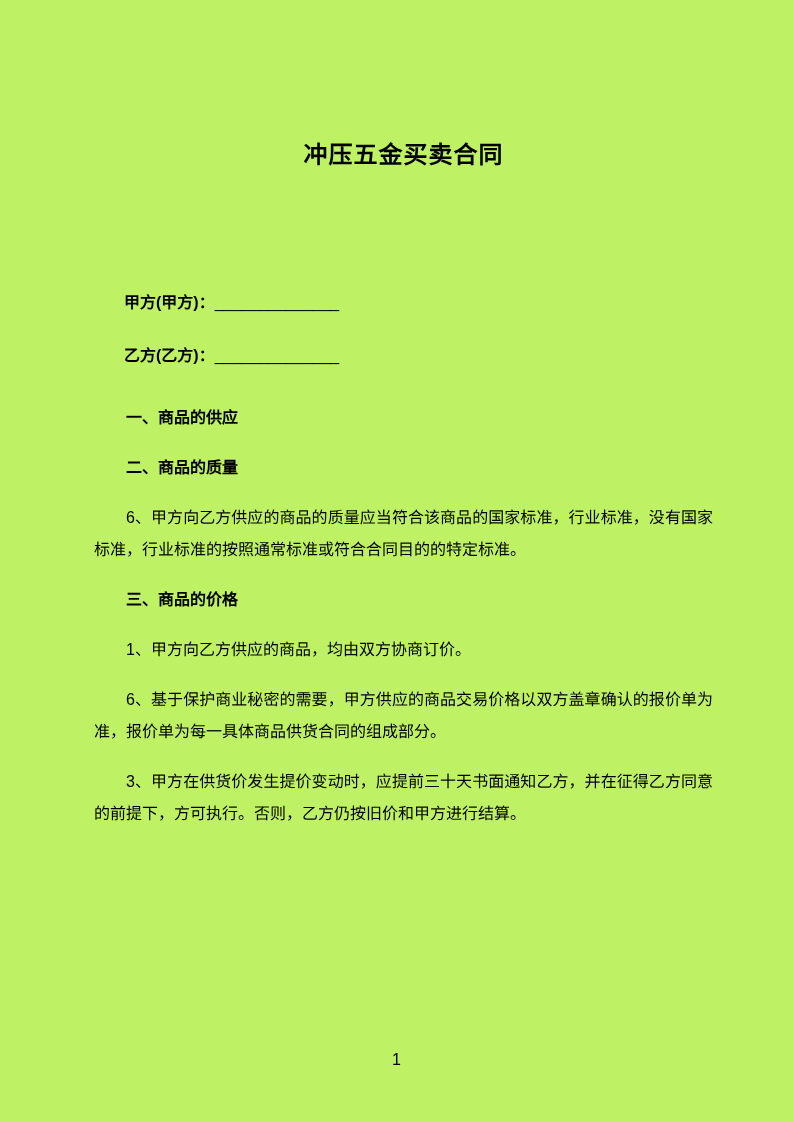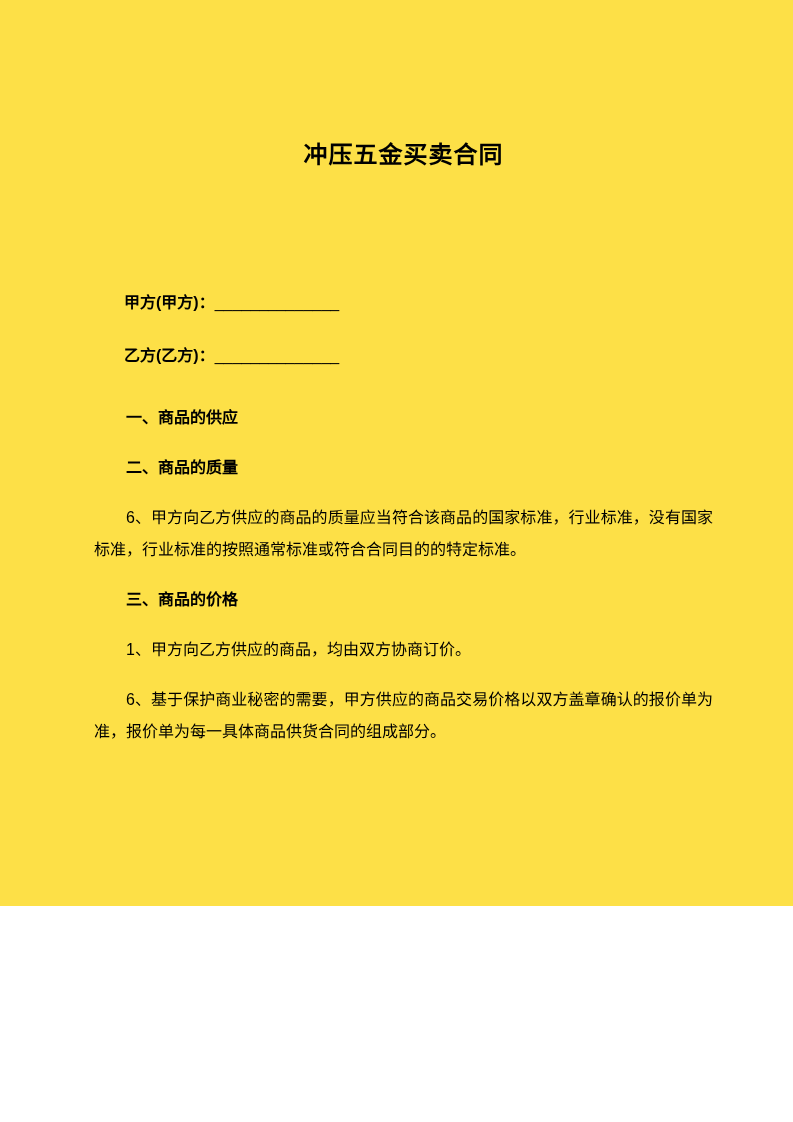--- a/index.html
+++ b/index.html
@@ -3,23 +3,23 @@
 <meta charset="utf-8">
 <style>
   html, body {
     margin: 0;
     padding: 0;
     background: #ffffff;
   }
   .page {
     position: relative;
     width: 793px;
-    height: 906px;
+    height: 1122px;
     margin: 0 auto;
-    background: #fde047;
+    background: #bef264;
     color: #000000;
     font-family: "Liberation Sans", "DejaVu Sans", sans-serif;
     overflow: hidden;
     box-sizing: border-box;
   }
   .content {
     padding: 0 80px 0 94px;
   }
   .doc-title {
     margin: 140px 0 0 0;
@@ -82,18 +82,19 @@
 
     <section>
       <p class="sec-heading">二、商品的质量</p>
       <p class="clause">6、甲方向乙方供应的商品的质量应当符合该商品的国家标准，行业标准，没有国家标准，行业标准的按照通常标准或符合合同目的的特定标准。</p>
     </section>
 
     <section>
       <p class="sec-heading sec-gap">三、商品的价格</p>
       <p class="clause">1、甲方向乙方供应的商品，均由双方协商订价。</p>
       <p class="clause">6、基于保护商业秘密的需要，甲方供应的商品交易价格以双方盖章确认的报价单为准，报价单为每一具体商品供货合同的组成部分。</p>
+      <p class="clause">3、甲方在供货价发生提价变动时，应提前三十天书面通知乙方，并在征得乙方同意的前提下，方可执行。否则，乙方仍按旧价和甲方进行结算。</p>
     </section>
 
   </div>
 
   <div class="page-number">1</div>
 </div>
 
 </body></html>

